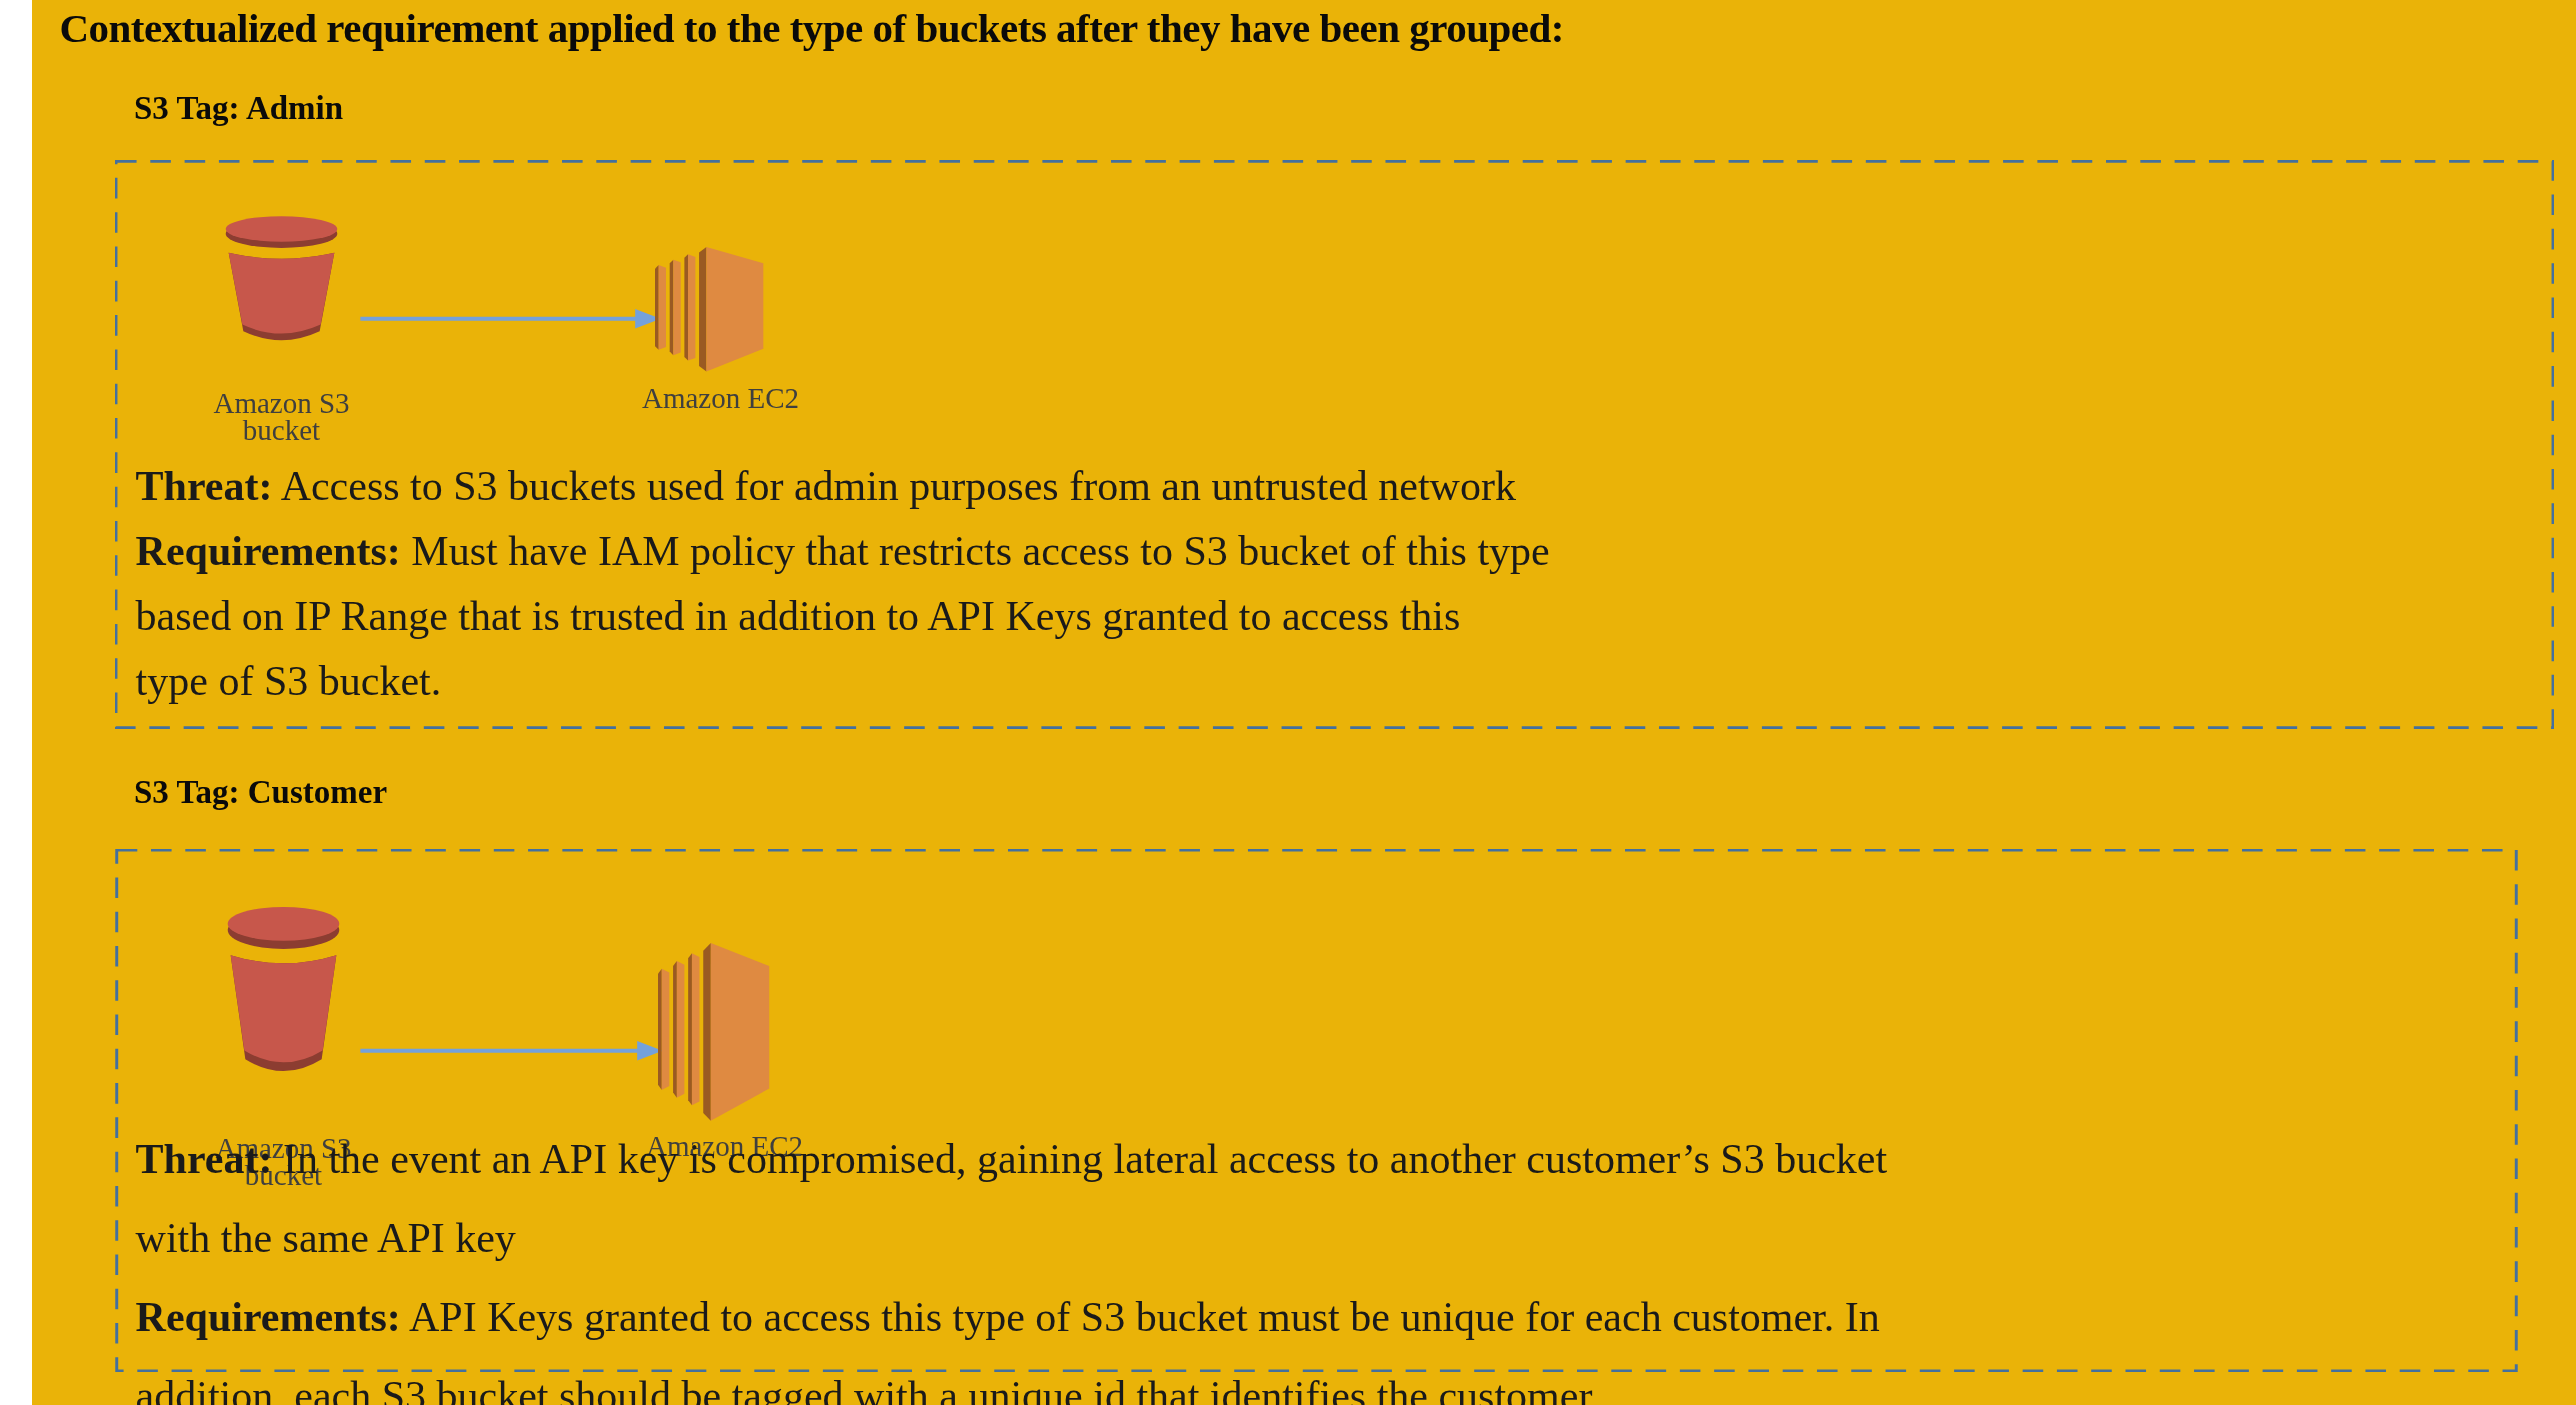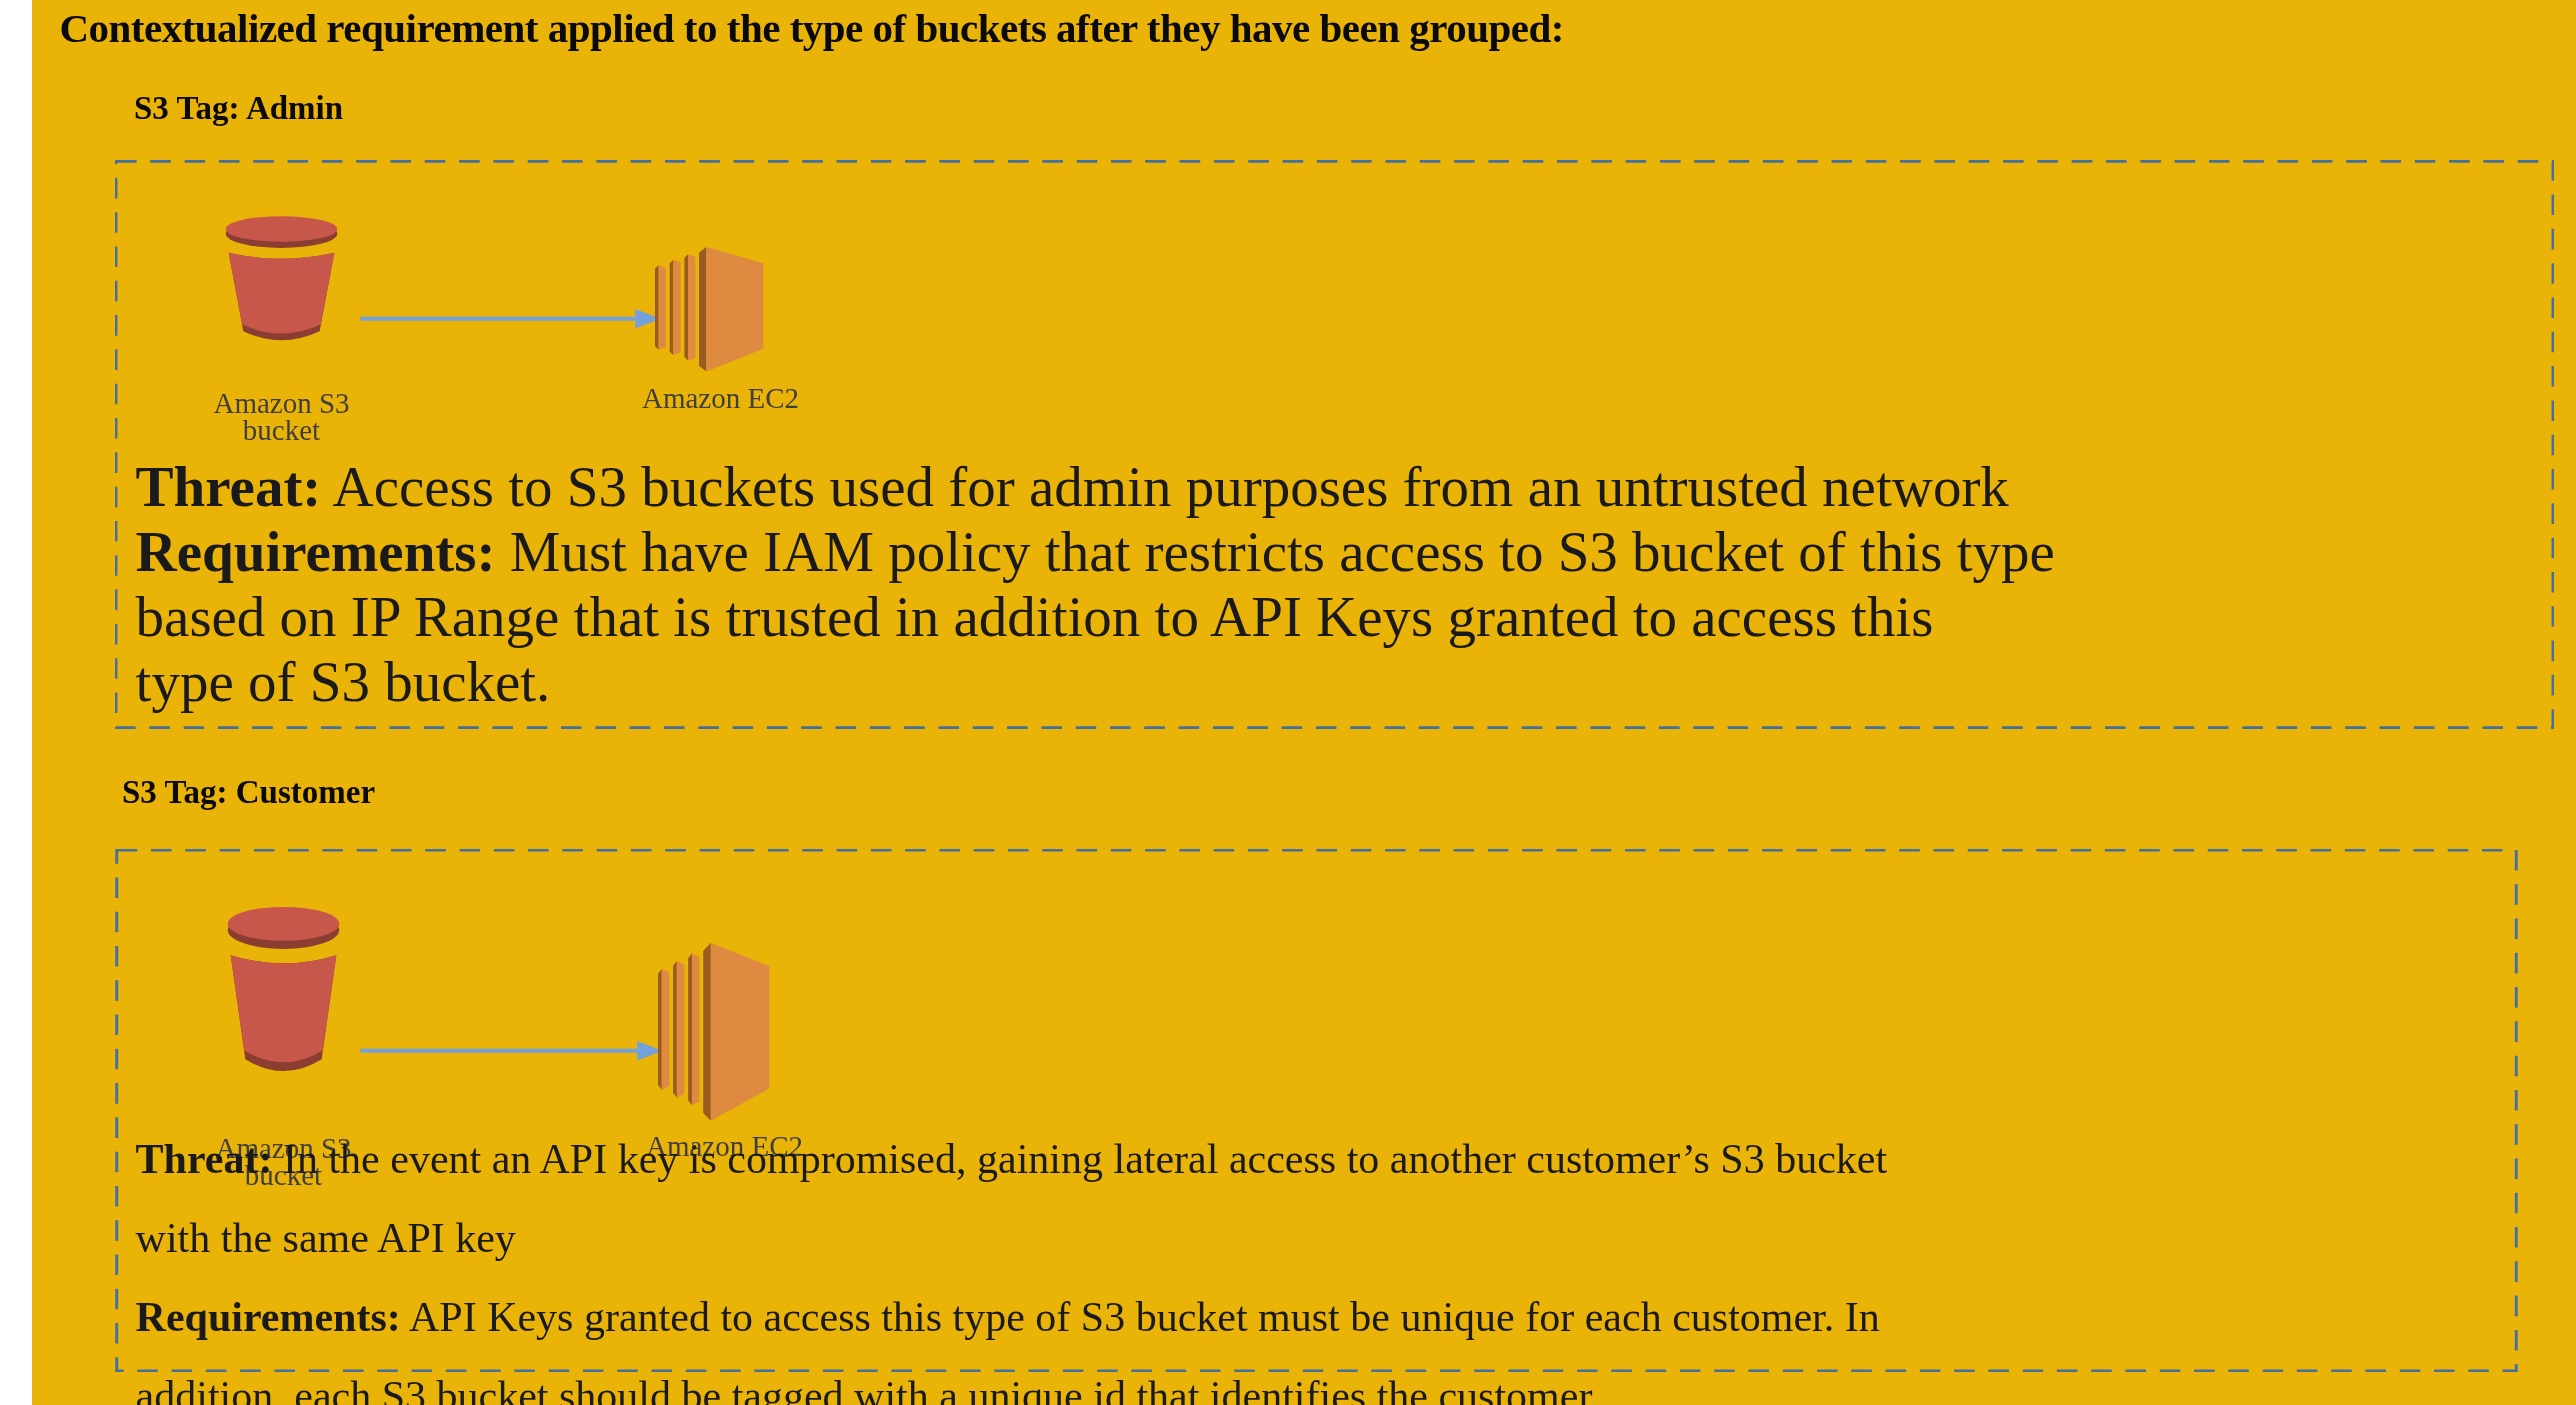--- a/index.html
+++ b/index.html
@@ -18,21 +18,21 @@
     font-family:Liberation Serif, serif;color:var(--text);overflow:hidden;margin-left:32px;
   }
   .page-title{
     position:absolute;left:27.4px;top:3.9px;font-size:41px;font-weight:700;
     letter-spacing:-0.5px;color:#0a0a0a;white-space:nowrap;
   }
   .section-heading{
     position:absolute;font-size:33px;font-weight:700;color:#0a0a0a;white-space:nowrap;text-align:right;
   }
   #heading-1{left:102px;top:90px;}
-  #heading-2{left:90px;top:774px;}
+  #heading-2{left:102px;top:774px;}
   .group-box{position:absolute;left:83px;}
   #box-1{top:160px;width:2439px;height:569px;}
   #box-2{top:849px;width:2403px;height:523px;}
   .dash-border{position:absolute;left:0;top:0;width:100%;height:100%;display:block;}
   .dash-rect{
     x:1px;y:1px;width:calc(100% - 2px);height:calc(100% - 2px);
     fill:none;stroke:var(--dash-border);stroke-width:3;stroke-dasharray:21 14;
   }
   .node{position:absolute;}
   .icon-svg{display:block;width:100%;height:100%;}
@@ -40,21 +40,21 @@
   .bucket-dark{fill:var(--bucket-dark);}
   .ec2-main{fill:var(--ec2-orange);}
   .ec2-dark{fill:var(--ec2-dark);}
   .arrow-line{stroke:var(--arrow);stroke-width:4;}
   .arrow-head{fill:var(--arrow);}
   .icon-label{
     position:absolute;font-size:29px;line-height:27.4px;color:var(--icon-label);
     text-align:center;white-space:nowrap;
   }
   .box-text{position:absolute;left:20.6px;}
-  #box-1 .box-text{top:294px;width:1921px;font-size:57px;line-height:65px;}
+  #box-1 .box-text{top:294px;width:1921px;font-size:42px;line-height:65px;}
   #box-2 .box-text{top:271px;width:2382px;font-size:42px;line-height:79px;}
   .para{margin:0;}
   .para-label{font-weight:700;}
   .para-body{white-space:pre-wrap;}
 </style>
 </head>
 <body>
 
 <div class="page">
 

